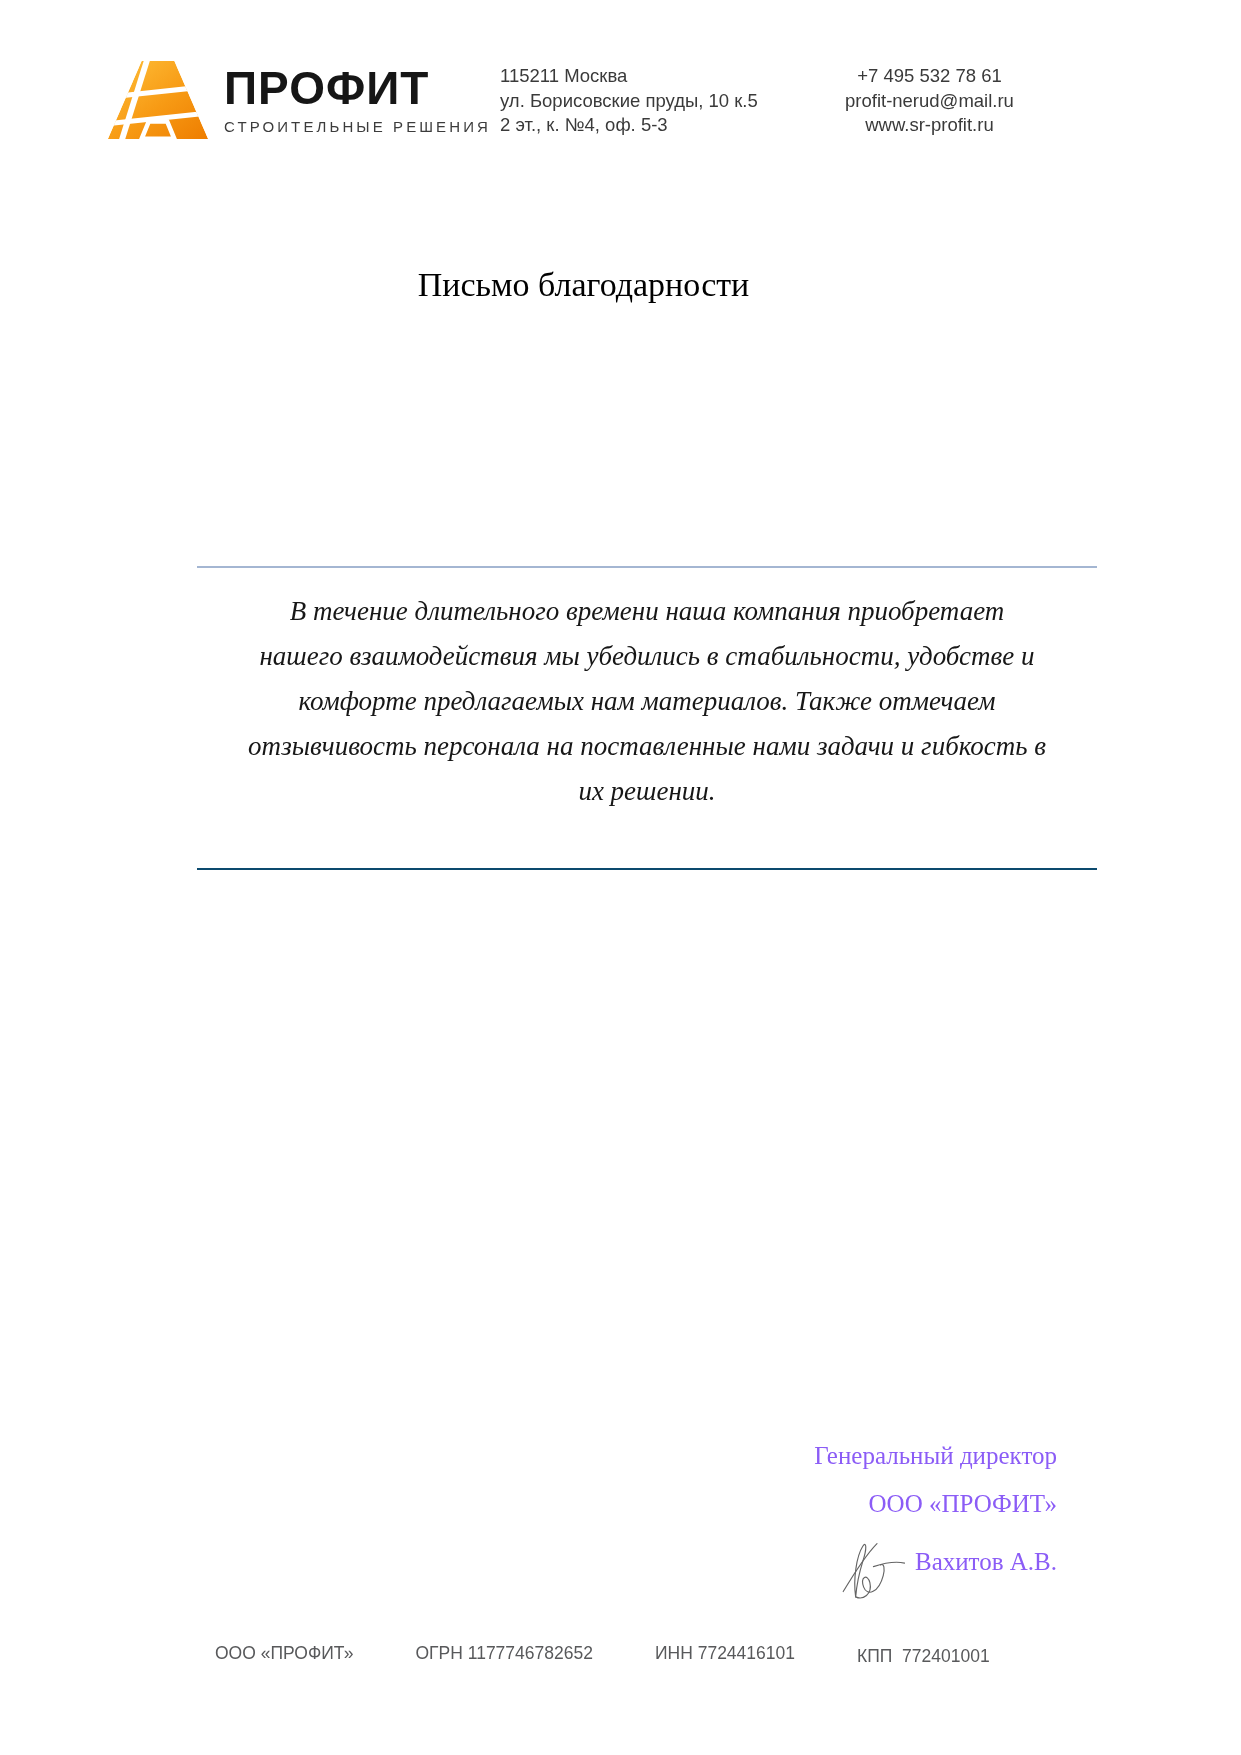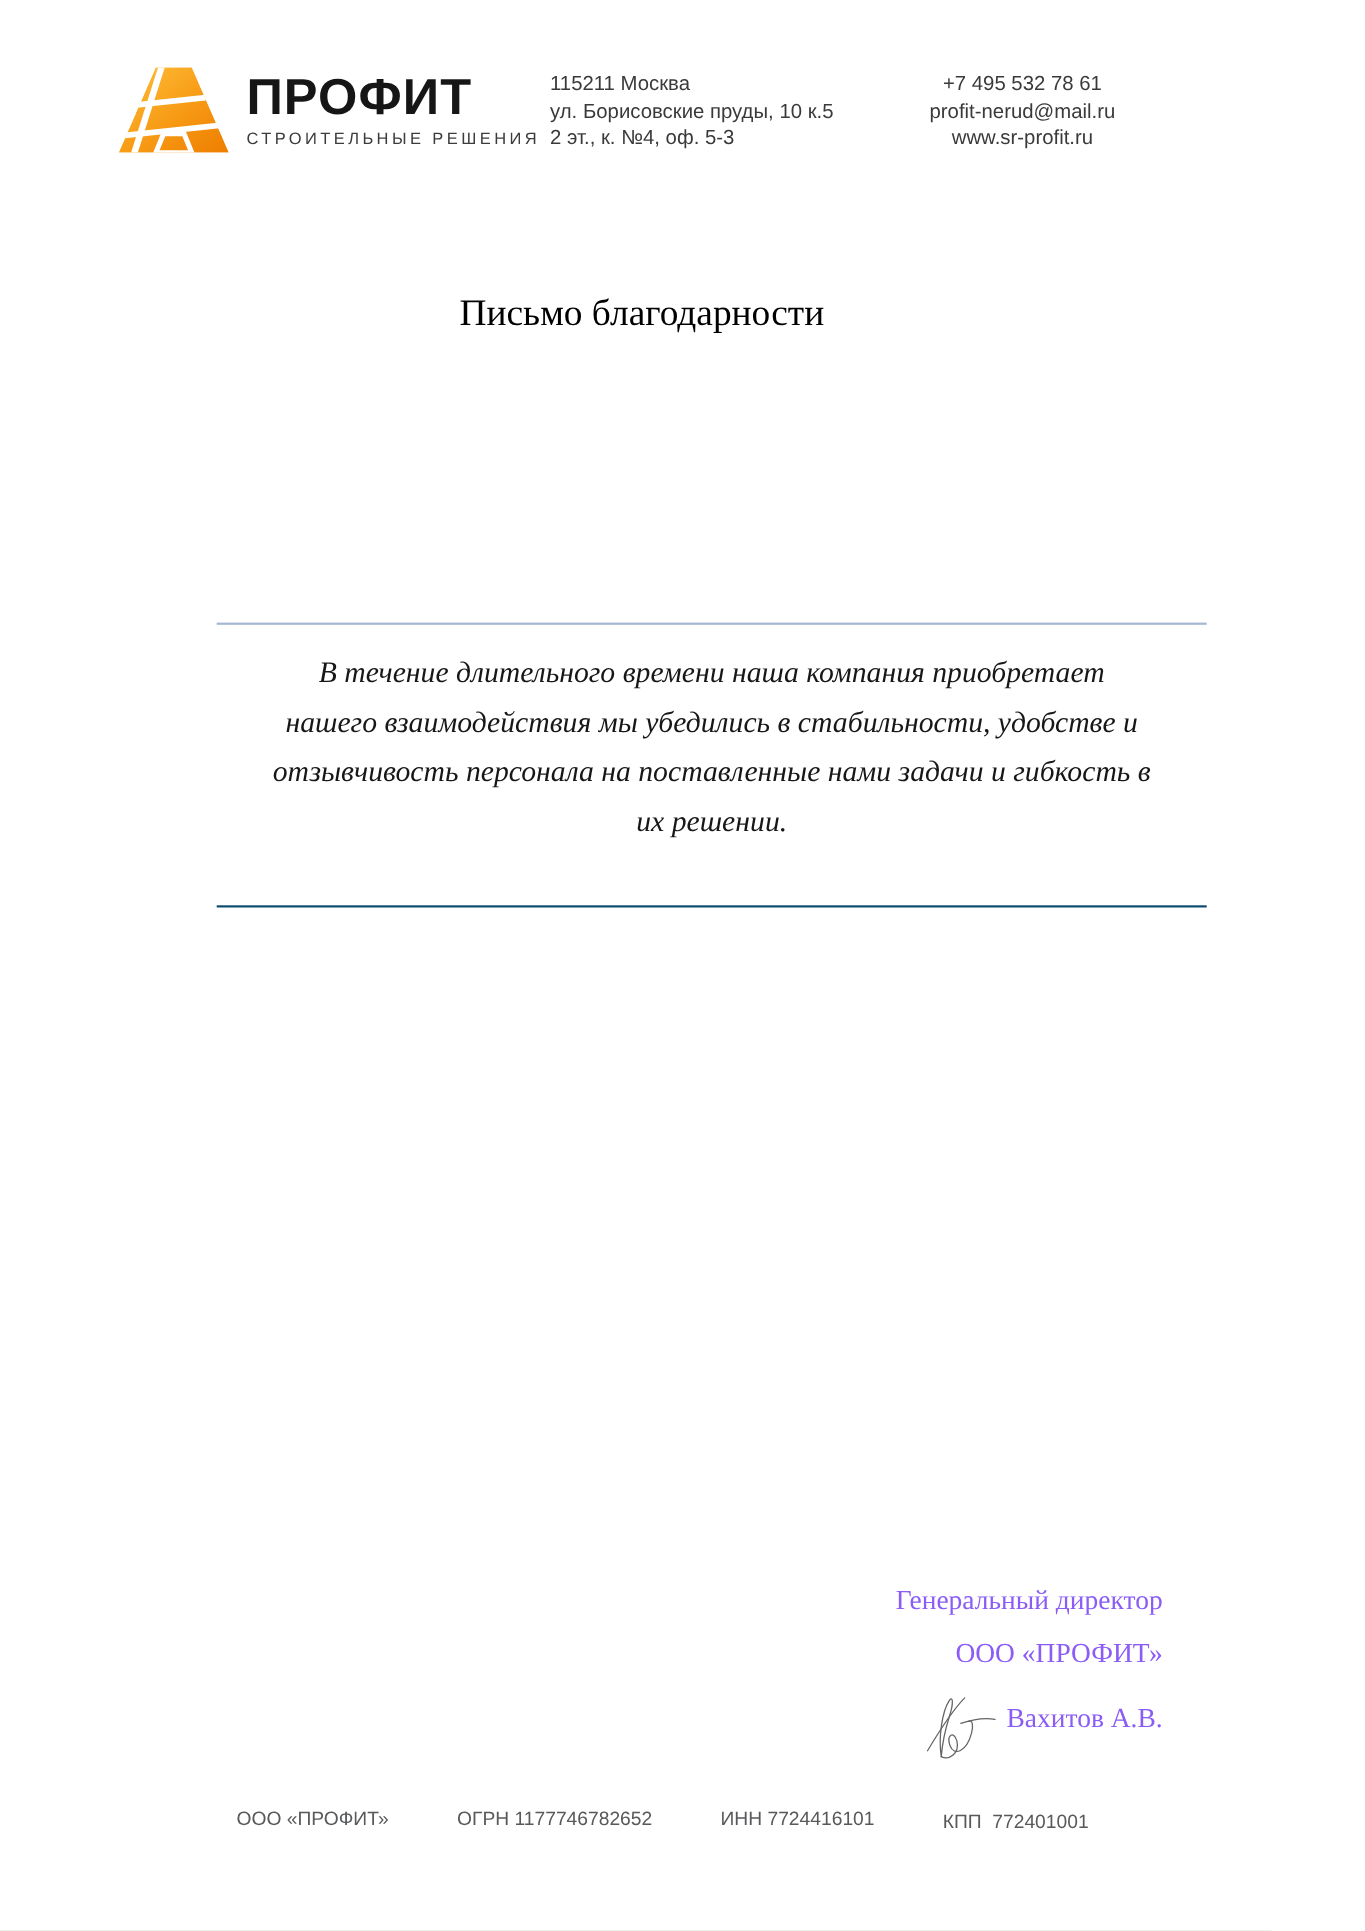--- a/index.html
+++ b/index.html
@@ -122,20 +122,21 @@
     <div>+7 495 532 78 61</div>
     <div>profit-nerud@mail.ru</div>
     <div>www.sr-profit.ru</div>
   </div>
 
   <h1 class="doc-title">Письмо благодарности</h1>
 
   <section class="quote">
     <div class="quote-line">В течение длительного времени наша компания приобретает</div>
     <div class="quote-line">нашего взаимодействия мы убедились в стабильности, удобстве и</div>
+    <div class="quote-line">комфорте предлагаемых нам материалов. Также отмечаем</div>
     <div class="quote-line">отзывчивость персонала на поставленные нами задачи и гибкость в</div>
     <div class="quote-line">их решении.</div>
   </section>
 
   <div class="signature-block">
     <div class="sig-line">Генеральный директор</div>
     <div class="sig-line">ООО «ПРОФИТ»</div>
     <div class="sig-row">
       <svg class="sig-scribble" viewBox="0 0 90 80" aria-hidden="true">
         <g fill="none" stroke="#4a4a4a" stroke-width="1.3" stroke-linecap="round" opacity="0.85">

